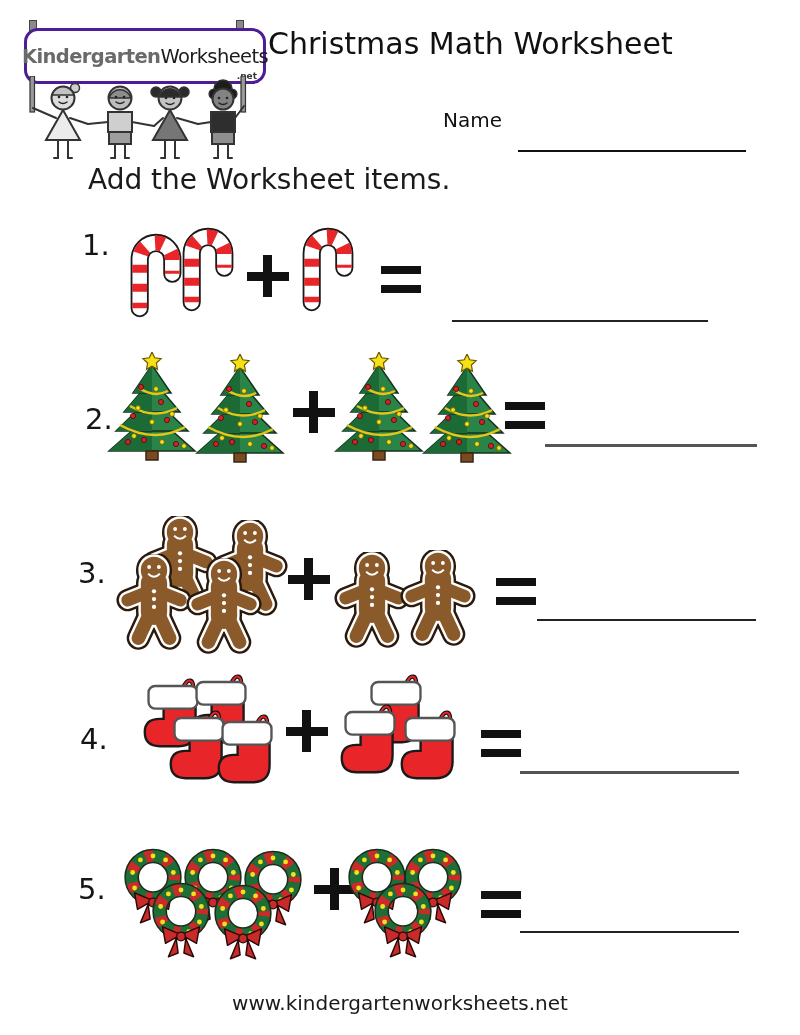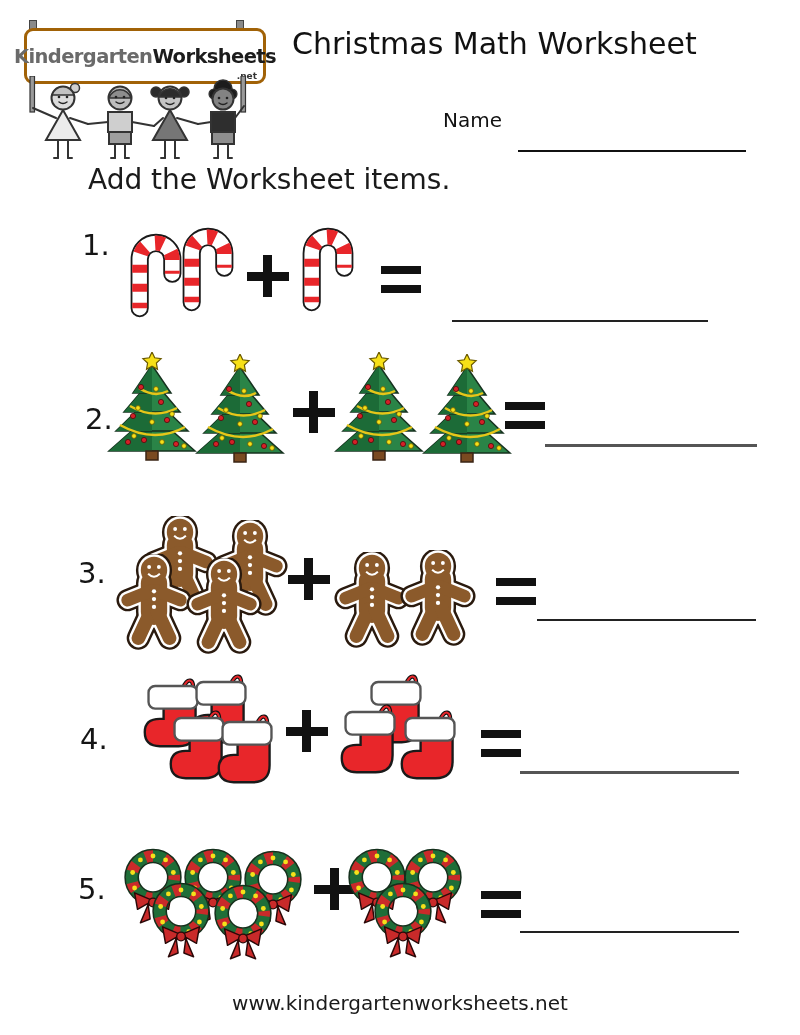--- a/index.html
+++ b/index.html
@@ -2,29 +2,29 @@
 <html><head>
 <meta charset="utf-8">
 <style>
   html,body{margin:0;padding:0;background:#fff;}
   #worksheet{position:relative;width:800px;height:1035px;background:#fff;
     font-family:"DejaVu Sans","Liberation Sans",sans-serif;color:#141414;overflow:hidden;}
   .abs{position:absolute;}
 
   
   #logo-sign{position:absolute;left:14px;top:18px;width:236px;height:50px;
-    border:3px solid #a16207;border-radius:9px;background:#fff;
+    border:3px solid #4c1d95;border-radius:14px;background:#fff;
     display:flex;align-items:center;justify-content:center;white-space:nowrap;}
   #logo-sign .brand1{color:#6a6a6a;font-weight:bold;font-size:19.5px;letter-spacing:-0.6px;}
-  #logo-sign .brand2{color:#1c1c1c;font-weight:bold;font-size:19.5px;letter-spacing:-0.6px;}
+  #logo-sign .brand2{color:#1c1c1c;font-weight:normal;font-size:19.5px;letter-spacing:-0.6px;}
   #logo-sign .tld{position:absolute;right:6px;bottom:0px;font-size:9px;font-weight:bold;color:#333;}
   .pole-stub{position:absolute;width:6px;height:10px;background:#8a8a8a;border:1px solid #444;top:10px;}
 
   
-  #title{position:absolute;left:292px;top:26px;font-size:30px;color:#111;}
+  #title{position:absolute;left:268px;top:26px;font-size:30px;color:#111;}
   #name-row{position:absolute;left:443px;top:108px;font-size:20px;color:#111;}
   #name-line{position:absolute;left:518px;top:150px;width:228px;height:6px;border-top:2px solid #111;}
   #instruction{position:absolute;left:88px;top:163px;font-size:28px;color:#1a1a1a;}
 
   
   .problem-number{position:absolute;font-size:29px;color:#151515;}
   .group{position:absolute;}
   .item{position:absolute;overflow:visible;}
   .plus{position:absolute;width:42px;height:46px;}
   .plus::before{content:"";position:absolute;left:0;top:19px;width:42px;height:9px;background:#111;}

